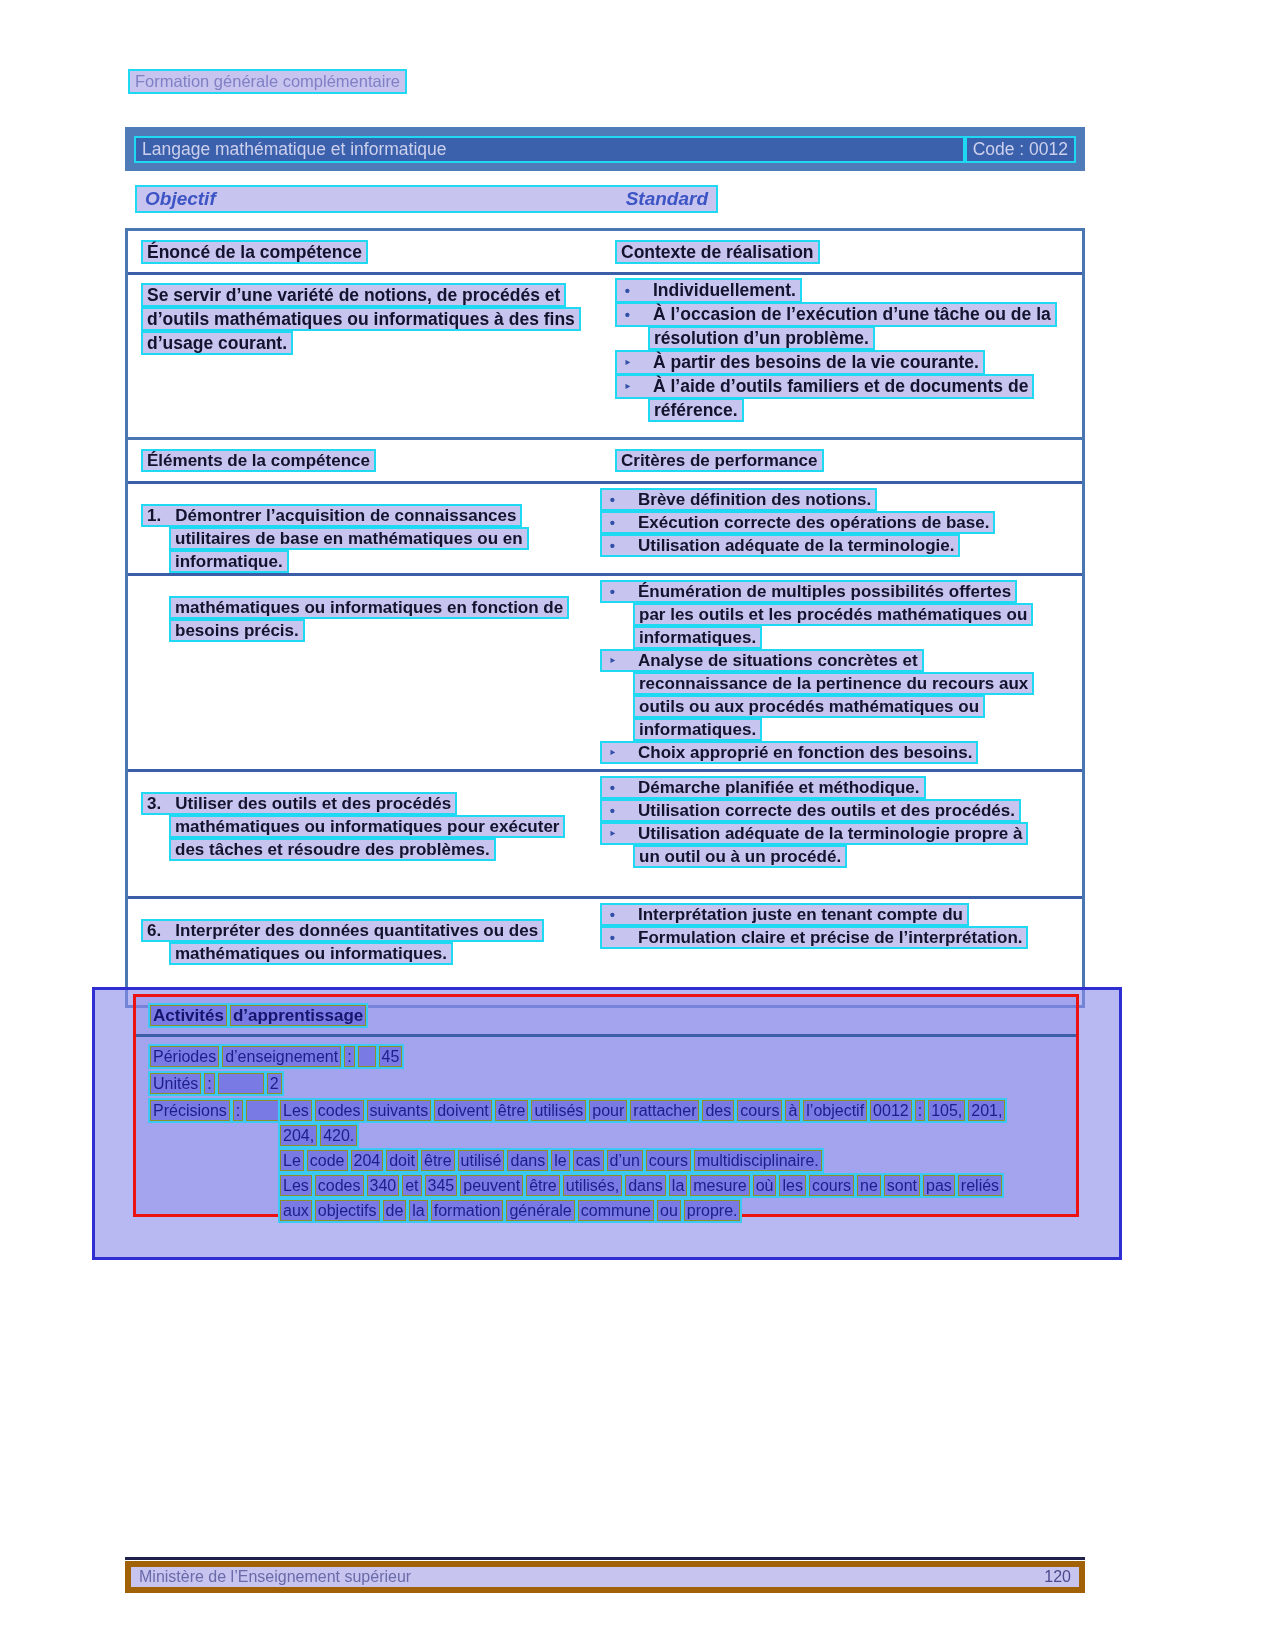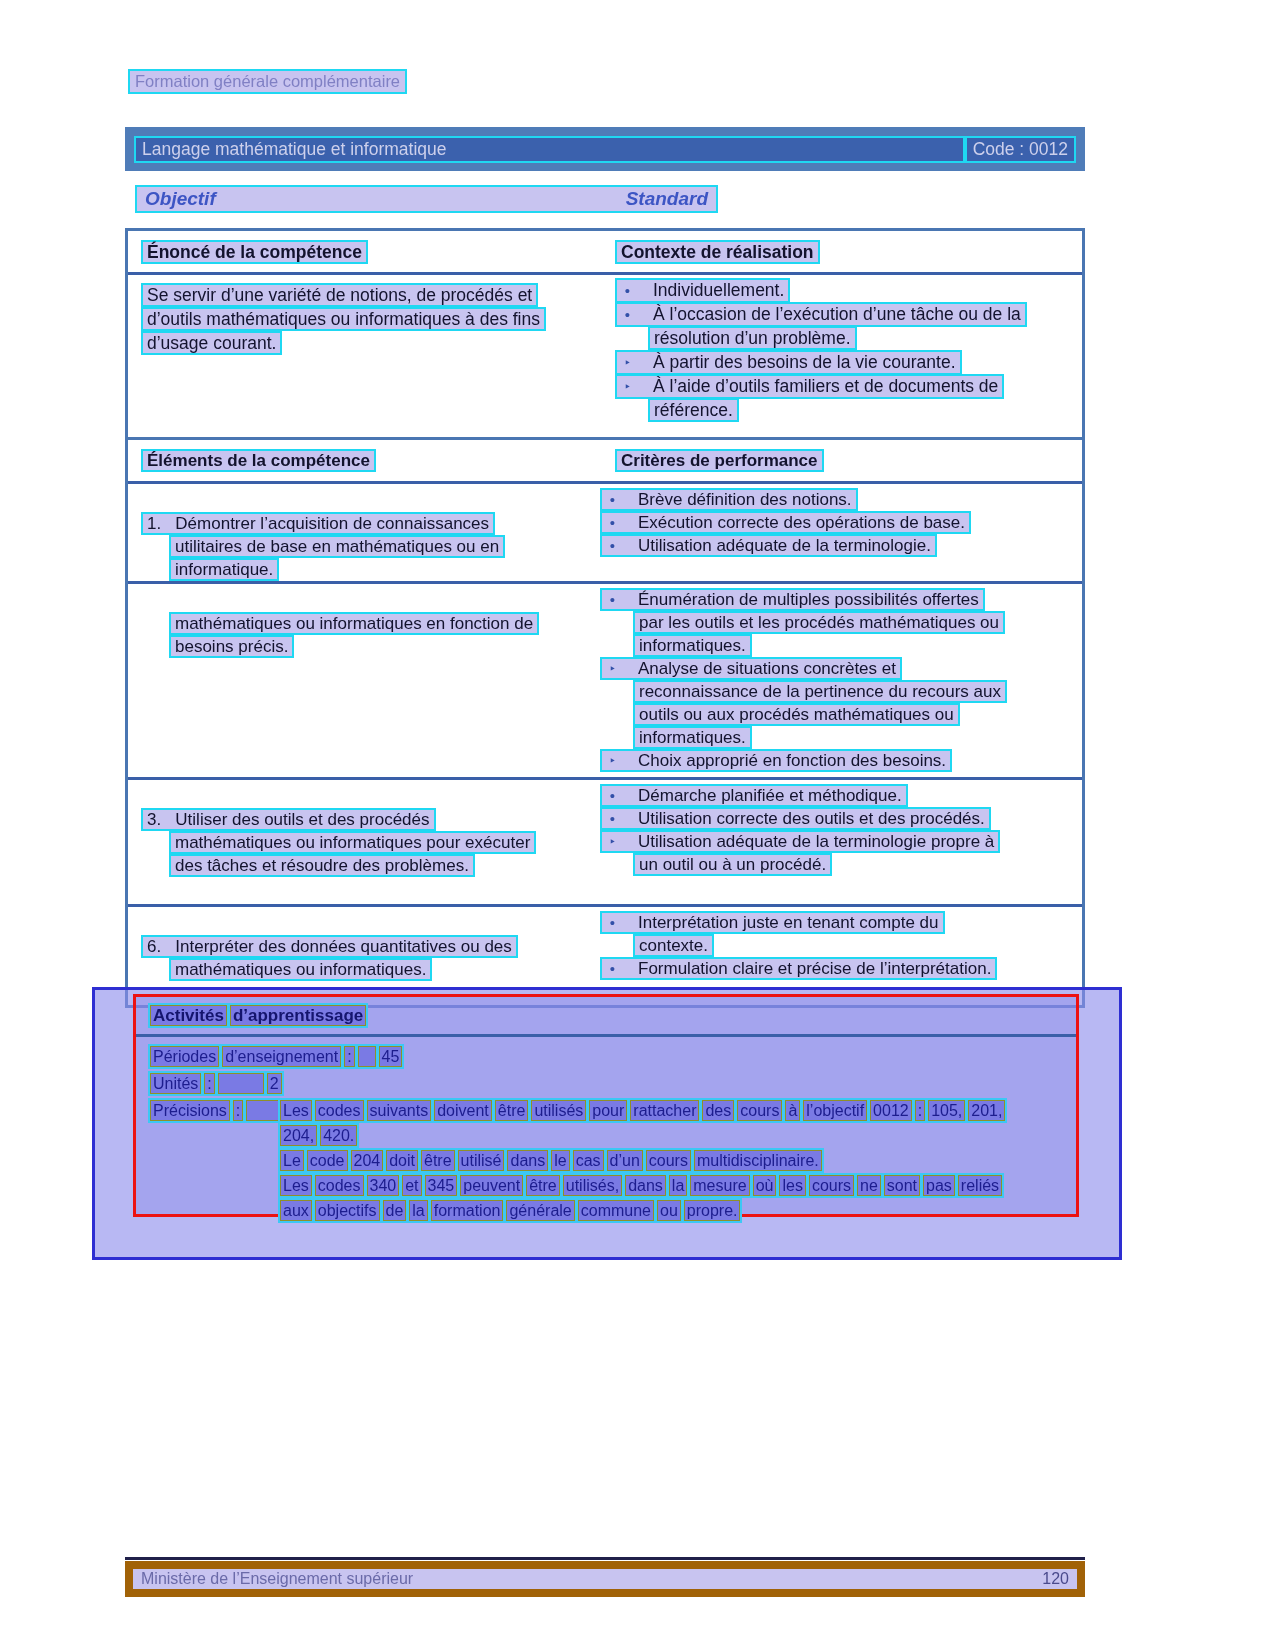--- a/index.html
+++ b/index.html
@@ -2,21 +2,21 @@
 <html><head>
 <meta charset="utf-8">
 <style>
   html,body{margin:0;padding:0;background:#e8e8e8;}
   .page{position:relative;width:1275px;height:1651px;background:#ffffff;
         font-family:"Liberation Sans",sans-serif;color:#13132e;overflow:hidden;}
 
   
   .hl{background:#c8c4f0;border:2px solid #1fd8f2;padding:0 4px;white-space:pre;
       display:inline-block;font-size:17.5px;line-height:20px;}
-  .tline{height:24px;}
+  .tline{height:24px;font-weight:bold;}
   .t2 .tline{height:23px;}
   .t2 .hl{font-size:17px;line-height:19px;}
   .mk{display:inline-block;width:13px;margin-right:19px;color:#3350a8;text-align:center;font-size:15px;}
   .cind{margin-left:33px;}
   .ind{margin-left:28px;}
 
   .toplabel{position:absolute;left:128px;top:69px;font-size:16.5px;color:#8080c4;
             background:#c8c4f0;border:2px solid #1fd8f2;padding:1px 5px;white-space:pre;}
 
   .headerbar{position:absolute;left:125px;top:127px;width:960px;height:44px;background:#4f7cb8;
@@ -38,21 +38,21 @@
   .c1{width:472px;box-sizing:border-box;flex:none;}
   .c2{flex:1;}
   .thead .c1{padding-left:13px;}
   .thead .c2{padding-left:15px;}
   .t1 .tbody{display:flex;}
   .t1 .tbody .c1{padding:8px 0 0 13px;}
   .t1 .tbody .c2{padding:3px 0 0 0;}
   .tbody .c2 .tline{padding-left:15px;}
   .t2row{display:flex;border-top:3px solid #3a5fa8;}
   .t2row:first-child{border-top:none;}
-  .t2row .c1{padding:20px 0 0 13px;margin-top:8px;}
+  .t2row .c1{padding:20px 0 0 13px;}
   .t2row .c2{padding:4px 0 0 0;}
   .t2row.r0{min-height:78px;}
   .t2row.r1{min-height:193px;}
   .t2row.r2{min-height:124px;}
   .t2row.r3{flex:1;}
 
   
   .overlay{position:absolute;left:92px;top:987px;width:1030px;height:273px;
            background:rgba(140,140,235,0.62);border:3px solid #2e2ed2;box-sizing:border-box;z-index:5;}
 
@@ -65,21 +65,21 @@
   .w{background:#7a7ae4;border:1px solid #8f8f2a;color:#1d1d8e;font-size:16px;line-height:19px;
      padding:0 2px;white-space:pre;box-sizing:border-box;display:inline-block;}
   .actitle .w{font-size:17px;font-weight:bold;color:#15156e;}
   .prow{display:flex;}
   .plabel{width:130px;flex:none;}
   .pcontent{flex:1;}
   .pcontent .aline{height:25px;}
 
   .footrule{position:absolute;left:125px;top:1557px;width:960px;height:3px;background:#20204a;}
   .footstrip{position:absolute;left:125px;top:1561px;width:960px;box-sizing:border-box;background:#c8c4f0;
-             border:8px solid #a16207;display:flex;justify-content:space-between;padding:1px 8px;
+             border:6px solid #a16207;display:flex;justify-content:space-between;padding:1px 8px;
              font-size:16px;}
   .footleft{color:#6a6aa8;}
   .footpage{color:#4a4a8c;}
 </style>
 </head>
 <body>
 
 <div class="page">
 
   <span class="toplabel">Formation générale complémentaire</span>
@@ -163,21 +163,20 @@
             <div class="tline cind"><span class="hl">un outil ou à un procédé.</span></div>
           </div>
         </div>
         <div class="t2row r3">
           <div class="c1">
             <div class="tline"><span class="hl">6.   Interpréter des données quantitatives ou des</span></div>
             <div class="tline ind"><span class="hl">mathématiques ou informatiques.</span></div>
           </div>
           <div class="c2">
             <div class="tline"><span class="hl"><span class="mk">•</span>Interprétation juste en tenant compte du</span></div>
-            <div class="tline cind"><span class="hl">contexte.</span></div>
             <div class="tline"><span class="hl"><span class="mk">•</span>Formulation claire et précise de l’interprétation.</span></div>
           </div>
         </div>
       </div>
   </div>
 
   <div class="overlay"></div>
 
   <div class="redbox">
     <div class="aline actitle" id="act-title"><span class="wline">

